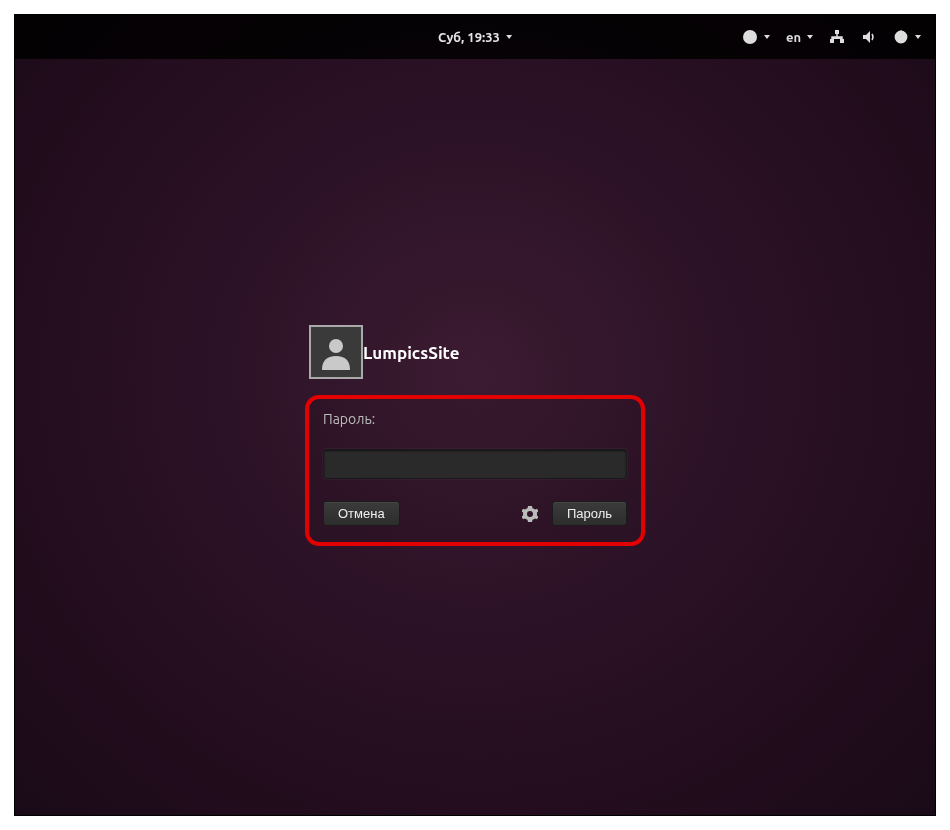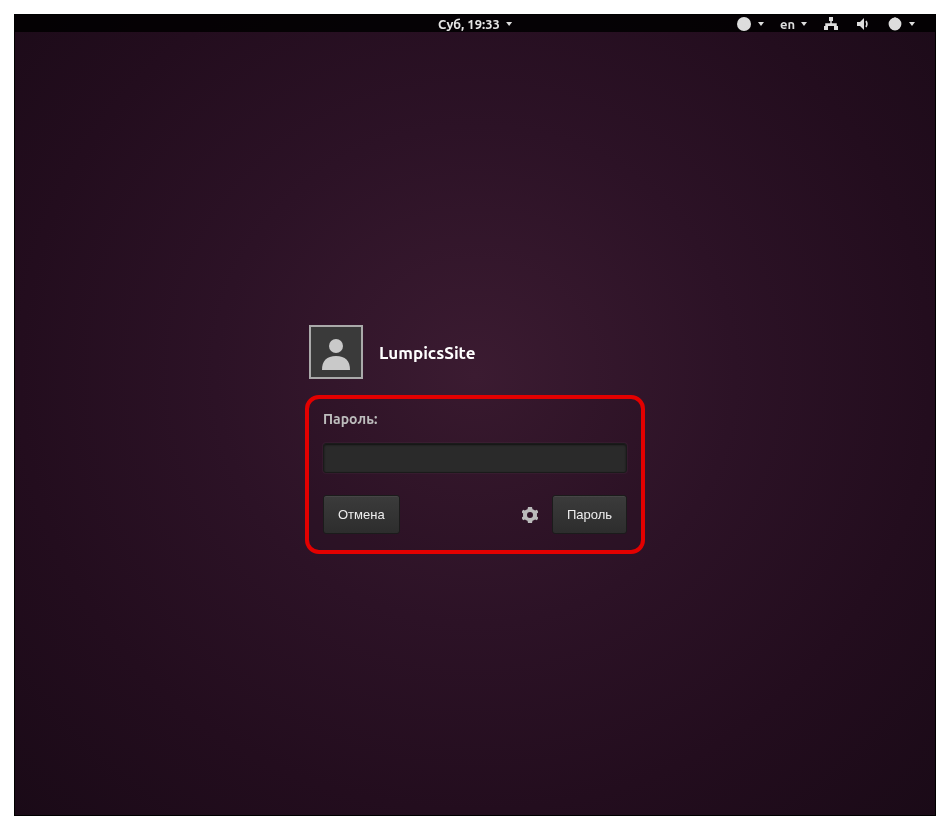--- a/index.html
+++ b/index.html
@@ -24,42 +24,42 @@
     height: 100%;
     background: radial-gradient(ellipse at center 45%, #3b1b31 0%, #2c1226 40%, #230d1e 70%, #1a0a17 100%);
     border: 1px solid #000;
     overflow: hidden;
   }
 
   
   .topbar {
     position: absolute;
     top: 0; left: 0; right: 0;
-    height: 17px;
+    height: 44px;
     background: rgba(0,0,0,0.85);
     display: flex;
     align-items: center;
     color: #e5e5e5;
     font-size: 13px;
     font-weight: 600;
   }
   .topbar .center {
     position: absolute;
     left: 50%;
     transform: translateX(-50%);
     display: flex;
     align-items: center;
     gap: 4px;
   }
   .topbar .right {
     margin-left: auto;
     display: flex;
     align-items: center;
     gap: 16px;
-    padding-right: 20px;
+    padding-right: 14px;
   }
   .ind {
     display: inline-flex;
     align-items: center;
     gap: 4px;
     color: #ddd;
     cursor: pointer;
   }
   .chev-down {
     width: 0; height: 0;
@@ -75,21 +75,20 @@
   .login-area {
     position: absolute;
     left: 50%;
     top: 310px;
     transform: translateX(-50%);
     width: 340px;
   }
   .user-row {
     display: flex;
     align-items: center;
-    gap: 16px;
     margin-bottom: 16px;
     padding-left: 4px;
   }
   .avatar {
     width: 54px; height: 54px;
     border: 2px solid #aaa;
     background: #3a3a3a;
     display: flex;
     align-items: center;
     justify-content: center;
@@ -103,22 +102,21 @@
 
   .highlight-box {
     border: 4px solid #e30000;
     border-radius: 14px;
     padding: 12px 14px 16px 14px;
     background: rgba(0,0,0,0.05);
   }
   .pw-label {
     color: #bdbdbd;
     font-size: 14px;
-    margin-bottom: 16px;
-    font-weight: bold;
+    margin-bottom: 22px;
   }
   .pw-input {
     width: 100%;
     height: 30px;
     background: #2a2a2a;
     border: 1px solid #1a1a1a;
     border-radius: 3px;
     box-shadow: inset 0 1px 2px rgba(0,0,0,0.6), 0 0 0 1px rgba(255,255,255,0.03);
     color: #eee;
     font-size: 14px;
@@ -130,21 +128,21 @@
     align-items: center;
     margin-top: 22px;
     gap: 10px;
   }
   .btn {
     background: linear-gradient(#3b3b3b, #2d2d2d);
     border: 1px solid #1b1b1b;
     border-radius: 3px;
     color: #eee;
     font-size: 13px;
-    padding: 11px 14px;
+    padding: 4px 14px;
     cursor: pointer;
     box-shadow: inset 0 1px 0 rgba(255,255,255,0.06);
   }
   .spacer { flex: 1; }
   .gear-btn {
     width: 24px; height: 24px;
     display: inline-flex;
     align-items: center;
     justify-content: center;
     cursor: pointer;

